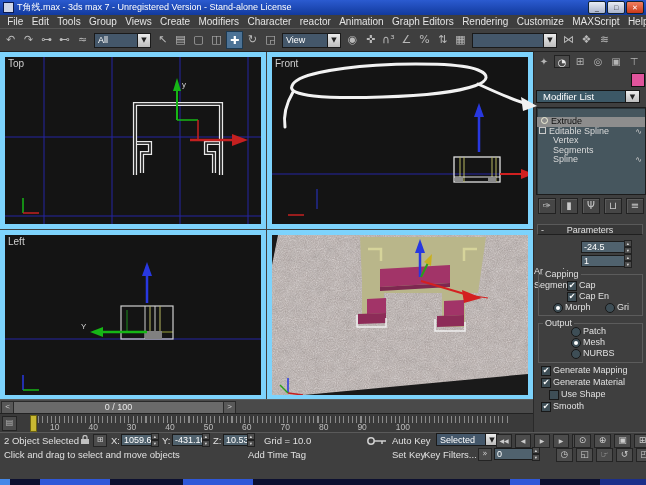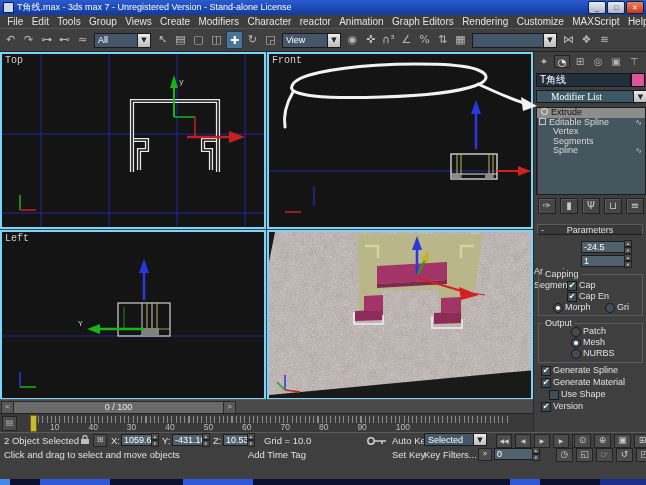--- a/index.html
+++ b/index.html
@@ -27,42 +27,42 @@
   .tbar{left:0;top:28px;width:646px;height:24px;background:#3f3f3f;border-top:1px solid #555;
     border-bottom:1px solid #222;display:flex;align-items:center;padding:0 2px;gap:1px;box-sizing:border-box;}
   .tb-ico{width:17px;height:18px;line-height:18px;text-align:center;font-size:11px;color:#b9b9b9;}
   .tb-ico.active{background:#4d7396;color:#fff;border:1px solid #1d3a52;box-sizing:border-box;}
   .dd{display:flex;height:15px;align-items:stretch;margin:0 2px;}
   .dd .fldbox{background:#44576a;border:1px solid #1a1a1a;color:#fff;font-size:9px;line-height:13px;padding:0 3px;}
   .dd .arrow{width:12px;background:linear-gradient(#ececec,#bdbdbd);color:#222;font-size:7px;line-height:13px;
     text-align:center;border:1px solid #1a1a1a;border-left:none;}
 
   
-  .vp{background:#141414;border:2px solid #7dd3fc;box-sizing:border-box;overflow:hidden;font-family:Liberation Mono, monospace;}
+  .vp{background:#141414;border:5px solid #7dd3fc;box-sizing:border-box;overflow:hidden;}
   .vp svg{position:absolute;left:0;top:0;}
   .vp-label{position:absolute;left:3px;top:1px;font-size:10px;color:#cfcfcf;z-index:5;}
 
   .annotation-text{position:absolute;left:18px;top:10px;z-index:6;font-size:16px;font-weight:bold;
     color:#f4f4f4;letter-spacing:2px;white-space:nowrap;}
 
   
   .cpanel{left:533px;top:52px;width:113px;height:380px;background:#3f3f3f;border-left:1px solid #292929;box-sizing:border-box;}
   .cp-tabs{position:absolute;left:2px;top:3px;display:flex;gap:2px;}
   .cp-tab{width:16px;height:13px;line-height:13px;text-align:center;font-size:10px;color:#b5b5b5;}
   .cp-tab.pressed{background:#4a4a4a;border:1px solid #222;box-sizing:border-box;color:#e8e8e8;}
   .namefld{position:absolute;left:2px;top:21px;width:90px;height:12px;background:#222f3d;border:1px solid #161616;
     color:#fff;font-size:10px;line-height:12px;padding-left:3px;}
   .swatch{position:absolute;left:97px;top:21px;width:12px;height:12px;border:1px solid #111;}
   .modlist{position:absolute;left:2px;top:38px;display:flex;height:13px;}
-  .modlist .fldbox{width:82px;background:#3c5866;border:1px solid #161616;color:#fff;font-size:9.5px;line-height:12px;padding-left:14px;font-family:Liberation Serif, serif;}
+  .modlist .fldbox{width:82px;background:#3c5866;border:1px solid #161616;color:#fff;font-size:9.5px;line-height:12px;padding-left:6px;}
   .modlist .arrow{width:13px;background:linear-gradient(#ececec,#bdbdbd);color:#222;font-size:7px;line-height:12px;text-align:center;border:1px solid #161616;border-left:none;}
   .stackbox{position:absolute;left:2px;top:55px;width:108px;height:86px;background:#46565e;
     border:1px solid #1c1c1c;box-shadow:inset 1px 1px 0 #2c373c;}
   .stk-row{position:relative;height:9.6px;font-size:9px;line-height:9.6px;color:#d9d9d9;white-space:nowrap;}
-  .stk-row.sel{background:#8d8d8d;color:#101010;}
+  .stk-row.sel{background:#8d8d8d;color:#101010;margin-top:9px;}
   .bulb{display:inline-block;width:5px;height:5px;border:1px solid #f0f0d8;border-radius:50%;margin:0 3px 0 4px;position:relative;top:0px;}
   .sq-ico{display:inline-block;width:5px;height:5px;border:1px solid #c9c9c9;margin:0 3px 0 2px;}
   .wave{position:absolute;right:3px;top:0;font-size:8px;color:#cfcfcf;}
   .stack-tools{position:absolute;left:4px;top:146px;display:flex;gap:4px;}
   .st-btn{width:16px;height:14px;line-height:14px;text-align:center;font-size:10px;color:#c9c9c9;
     background:#464646;border:1px solid #222;box-shadow:inset 1px 1px 0 #5a5a5a;}
   .roll{position:absolute;left:3px;top:172px;width:106px;height:11px;background:#383838;border:1px solid #5a5a5a;
     border-bottom-color:#1f1f1f;font-size:9px;line-height:10px;text-align:center;color:#e0e0e0;box-sizing:border-box;}
   .roll .minus{position:absolute;left:3px;top:0;}
   .prm-label{position:absolute;font-size:9px;color:#e0e0e0;text-align:left;margin-top:24px;}
@@ -332,21 +332,20 @@
 
   <div class="abs cpanel">
     <div class="cp-tabs">
         <span class="cp-tab ico">✦</span>
         <span class="cp-tab ico pressed">◔</span>
         <span class="cp-tab ico">⊞</span>
         <span class="cp-tab ico">◎</span>
         <span class="cp-tab ico">▣</span>
         <span class="cp-tab ico">⊤</span>
       </div>
-    <div class="namefld">T角线</div>
     <div class="swatch" style="background:#e0549c"></div>
     <div class="modlist">
       <span class="fldbox">Modifier List</span>
       <span class="arrow ico">▼</span>
     </div>
     <div class="stackbox">
       <div class="stk-row sel">
         <span class="bulb"></span><span>Extrude</span>
       </div>
       <div class="stk-row">
@@ -402,27 +401,27 @@
       <span class="grp-title">Output</span>
       <span class="rad" style="left:32px;top:3px"></span>
       <span class="opt-label" style="left:44px;top:2px">Patch</span>
       <span class="rad on" style="left:32px;top:14px"></span>
       <span class="opt-label" style="left:44px;top:13px">Mesh</span>
       <span class="rad" style="left:32px;top:25px"></span>
       <span class="opt-label" style="left:44px;top:24px">NURBS</span>
     </div>
 
     <span class="cb ico" style="left:7px;top:314px">✔</span>
-    <span class="opt-label" style="left:19px;top:313px">Generate Spline</span>
+    <span class="opt-label" style="left:19px;top:313px">Generate Mapping</span>
     <span class="cb ico" style="left:7px;top:326px">✔</span>
     <span class="opt-label" style="left:19px;top:325px">Generate Material</span>
     <span class="cb" style="left:15px;top:338px"></span>
     <span class="opt-label" style="left:27px;top:337px">Use Shape</span>
     <span class="cb ico" style="left:7px;top:350px">✔</span>
-    <span class="opt-label" style="left:19px;top:349px">Version</span>
+    <span class="opt-label" style="left:19px;top:349px">Smooth</span>
   </div>
 
   <div class="abs slider-row">
     <span class="sl-arrow" style="left:1px">&lt;</span>
     <span class="sl-handle">0 / 100</span>
     <span class="sl-arrow" style="left:223px">&gt;</span>
   </div>
 
   <div class="abs trackbar">
     <span class="tb-mini ico">▤</span>
@@ -468,21 +467,21 @@
         <span class="ico">▴</span>
         <span class="ico">▾</span>
       </span>
     <span class="st-text" style="left:264px;top:2px">Grid = 10.0</span>
     <svg class="abs" style="left:366px;top:3px" width="22" height="10">
       <circle cx="5" cy="5" r="3.2" fill="none" stroke="#cfcfcf" stroke-width="1.5"></circle>
         <line x1="8" y1="5" x2="20" y2="5" stroke="#cfcfcf" stroke-width="1.5"></line>
         <line x1="16" y1="5" x2="16" y2="8" stroke="#cfcfcf" stroke-width="1.5"></line>
     </svg>
     <span class="st-text" style="left:392px;top:2px">Auto Key</span>
-    <span class="dd abs" style="left:422px;top:0px;height:13px">
+    <span class="dd abs" style="left:434px;top:0px;height:13px">
       <span class="fldbox" style="width:42px">Selected</span>
       <span class="arrow ico">▼</span>
     </span>
     <span class="row-icons" style="left:496px;top:1px">
         <span class="play-ico ico">◀◀</span>
         <span class="play-ico ico">◀</span>
         <span class="play-ico ico">▶</span>
         <span class="play-ico ico">▶</span>
         <span class="play-ico ico">▶▶</span>
       </span>

